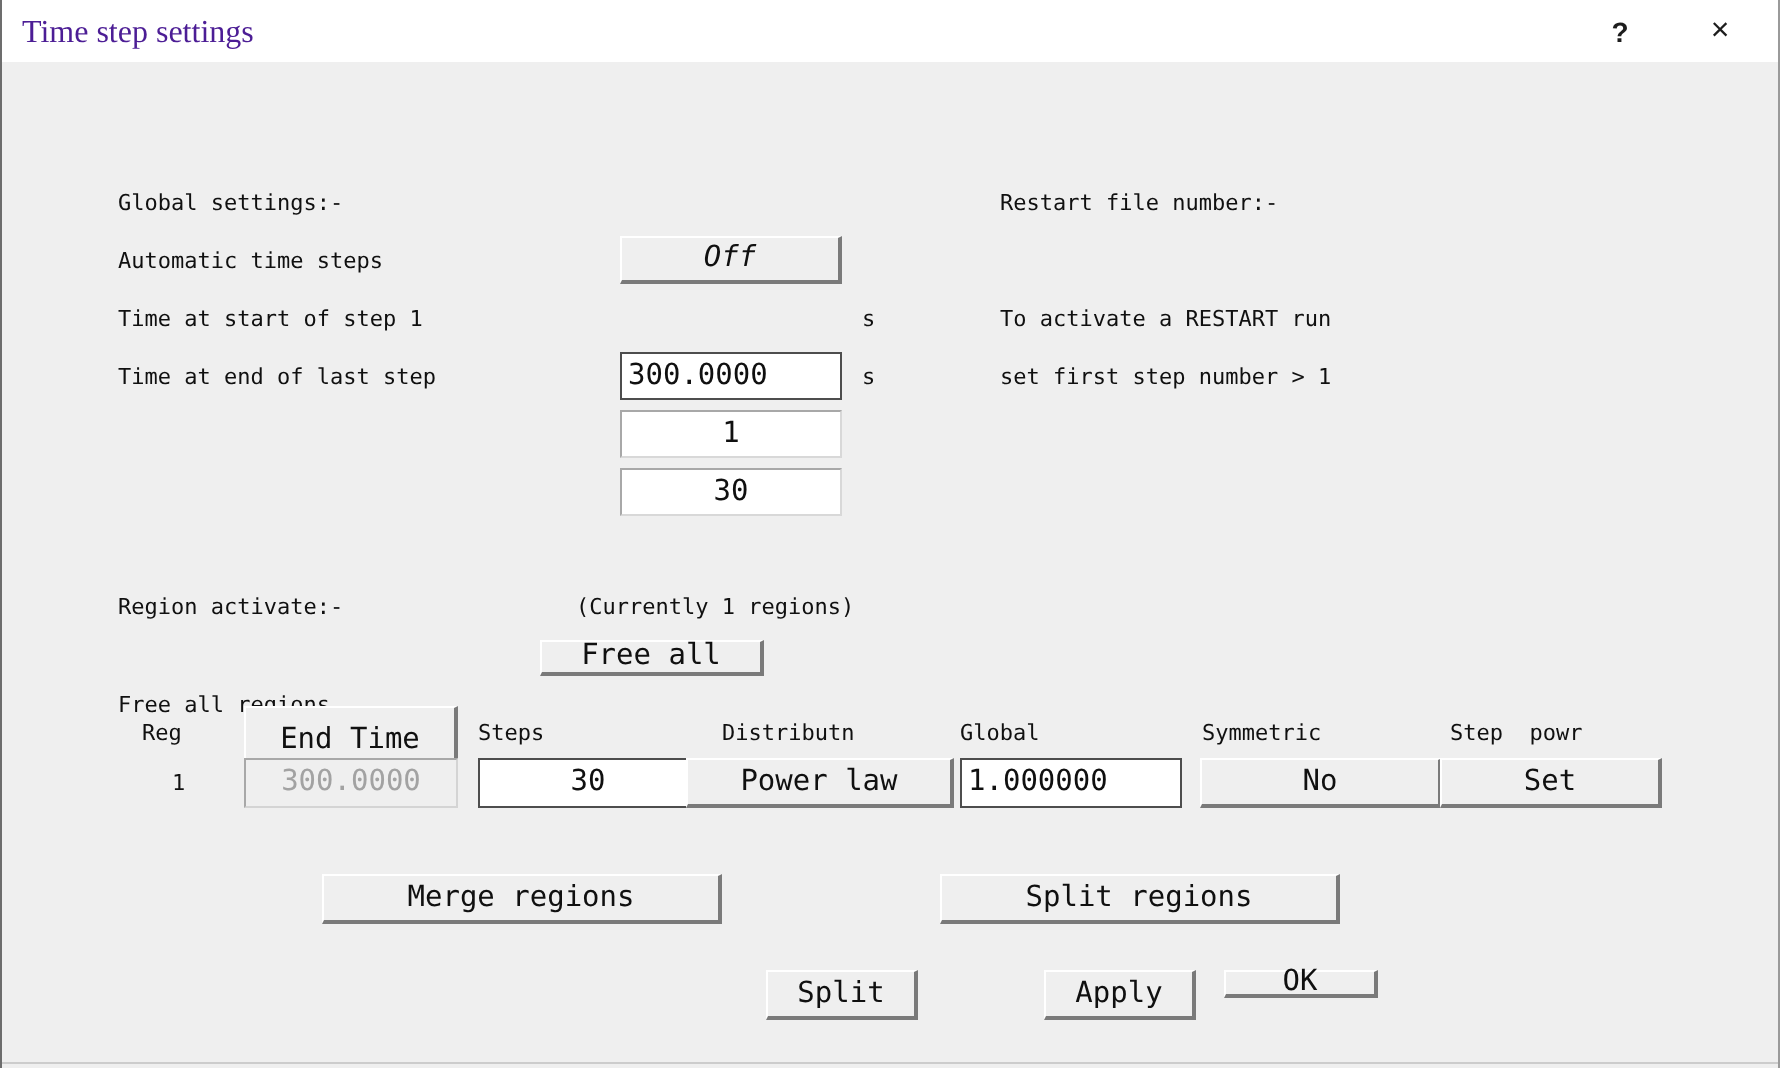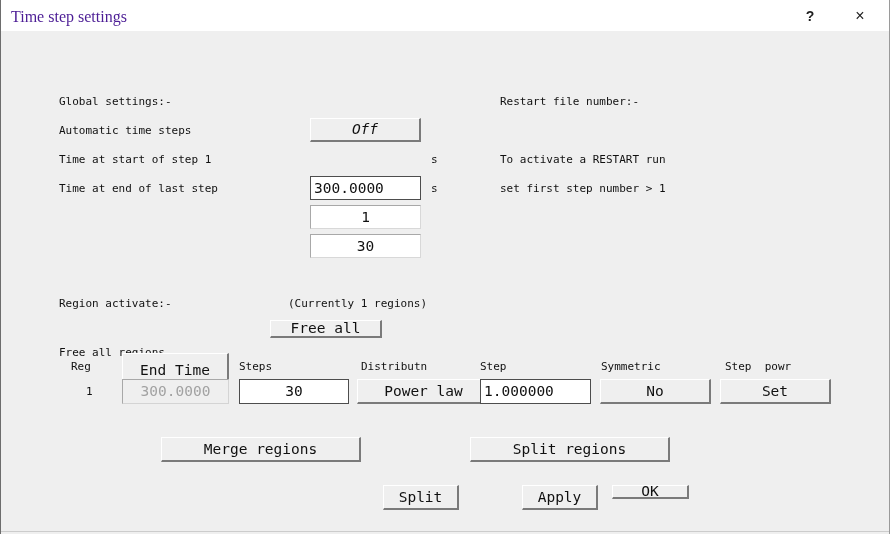--- a/index.html
+++ b/index.html
@@ -190,30 +190,30 @@
     <div class="lbl" style="left:58px; top:264px;">Region activate:-</div>
     <div class="lbl" style="left:267px; top:264px;margin-left:20px;">(Currently 1 regions)</div>
 
     <div class="lbl" style="left:58px; top:293px;margin-top:20px;">Free all regions</div>
     <button class="btn" style="left:269px; top:289px; width:112px; height:18px;">Free all</button>
 
     <div class="lbl" style="left:70px; top:327px;">Reg</div>
     <button class="btn" style="left:121px; top:322px; width:107px; height:36px;">End Time</button>
     <div class="lbl" style="left:238px; top:327px;">Steps</div>
     <div class="lbl" style="left:360px; top:327px;">Distributn</div>
-    <div class="lbl" style="left:479px; top:327px;">Step</div>
+    <div class="lbl" style="left:479px; top:327px;">Global</div>
     <div class="lbl" style="left:600px; top:327px;">Symmetric</div>
     <div class="lbl" style="left:724px; top:327px;">Step  powr</div>
 
     <div class="lbl" style="left:85px; top:352px;">1</div>
     <div class="entry disabled center" style="left:121px; top:348px; width:107px; height:25px;">300.0000</div>
     <div class="entry center" style="left:238px; top:348px; width:110px; height:25px;">30</div>
-    <button class="btn" style="left:356px; top:348px; width:134px; height:25px;">Power law</button>
+    <button class="btn" style="left:342px; top:348px; width:134px; height:25px;">Power law</button>
     <div class="entry left" style="left:479px; top:348px; width:111px; height:25px;">1.000000</div>
-    <button class="btn" style="left:599px; top:348px; width:111px; height:25px;">No</button>
+    <button class="btn" style="left:599px; top:348px; width:121px; height:25px;">No</button>
     <button class="btn" style="left:719px; top:348px; width:111px; height:25px;">Set</button>
 
     <button class="btn" style="left:160px; top:406px; width:200px; height:25px;">Merge regions</button>
     <button class="btn" style="left:469px; top:406px; width:200px; height:25px;">Split regions</button>
 
     <button class="btn" style="left:382px; top:454px; width:76px; height:25px;">Split</button>
     <button class="btn" style="left:521px; top:454px; width:76px; height:25px;">Apply</button>
     <button class="btn" style="left:611px; top:454px; width:77px; height:14px;">OK</button>
 
     <div id="behind-sliver"></div>

